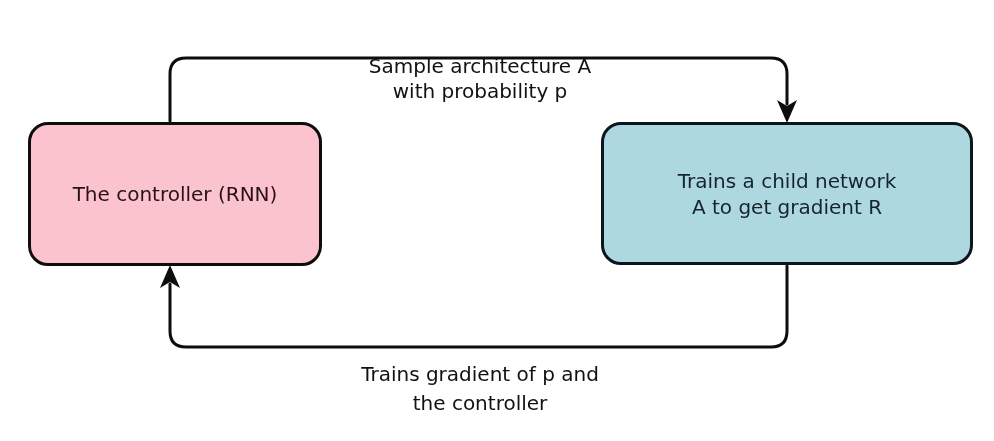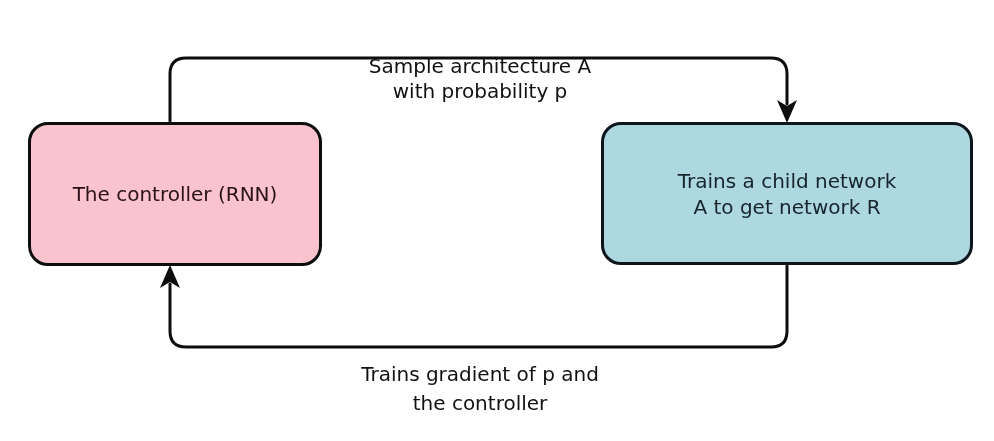--- a/index.html
+++ b/index.html
@@ -100,21 +100,21 @@
     <path class="head" d="M170,265 L160,288 L170,282 L180,288 Z"></path>
   </svg>
 
   <div class="node node-controller">
     <span class="line">The controller (RNN)</span>
   </div>
 
   <div class="node node-child">
     <span>
       <span class="line">Trains a child network</span>
-      <span class="line">A to get network R</span>
+      <span class="line">A to get gradient R</span>
     </span>
   </div>
 
   <div class="edge-label label-top">
     <span class="line">Sample architecture A</span>
     <span class="line">with probability p</span>
   </div>
 
   <div class="edge-label label-bottom">
     <span class="line">Trains gradient of p and</span>

